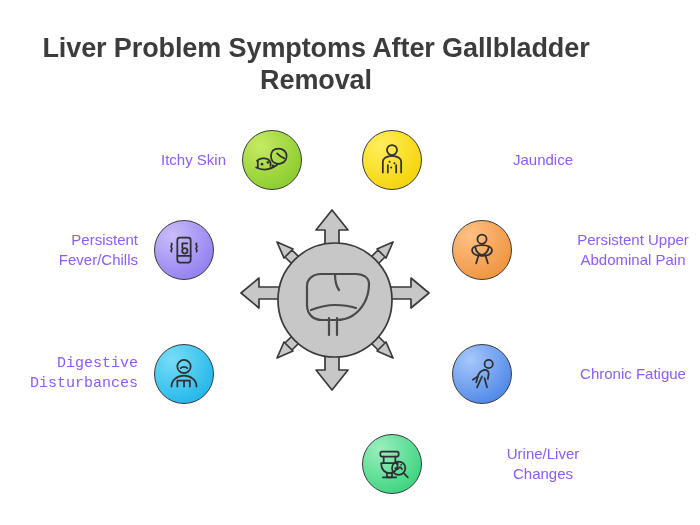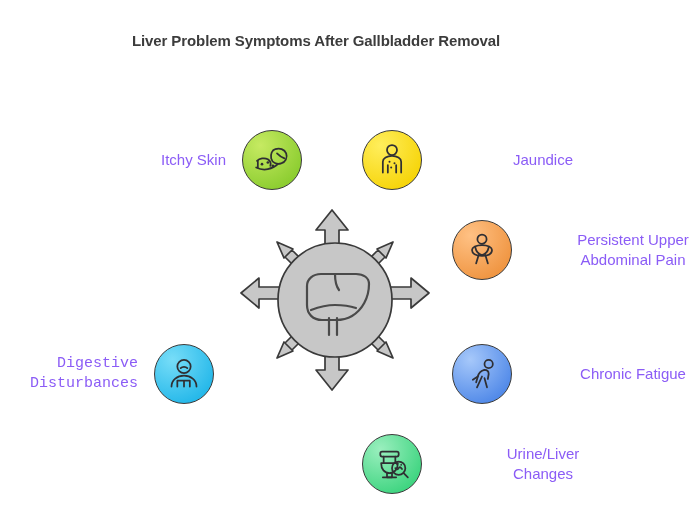--- a/index.html
+++ b/index.html
@@ -23,21 +23,21 @@
     height: 525px;
   }
 
   
   #page-title {
     position: absolute;
     left: 0;
     top: 32px;
     width: 632px;
     text-align: center;
-    font-size: 15px;
+    font-size: 27px;
     font-weight: bold;
     letter-spacing: -0.1px;
     color: #3c3c3c;
     line-height: 1.2;
   }
 
   
   #hub {
     position: absolute;
     left: 225px;
@@ -164,20 +164,34 @@
         <path class="gl" d="M13 39V26c0-4 5-7 11-7s11 3 11 7v13"></path>
         <path class="gl" d="M19 30v9M29 30v9"></path>
         <circle class="gl-f" cx="21" cy="26" r="1.2"></circle>
         <circle class="gl-f" cx="27" cy="28" r="1.2"></circle>
         <circle class="gl-f" cx="23" cy="33" r="1.2"></circle>
       </svg>
     </div>
     <div class="node-label label-right">Jaundice</div>
   </div>
 
+  <div class="node" id="node-fever">
+    <div class="node-circle" style="background:radial-gradient(circle at 30% 25%, #cbbcfa, #9280f0 80%);">
+      <svg viewBox="0 0 48 48">
+        <rect class="gl" x="16" y="9" width="16" height="30" rx="3"></rect>
+        <path class="gl" d="M16 31h16"></path>
+        <path class="gl" d="M22 16h6M22 16v5"></path>
+        <circle class="gl" cx="25" cy="25" r="3.2"></circle>
+        <path class="gl" d="M9 16c2 2-2 3 0 5s-2 3 0 5"></path>
+        <path class="gl" d="M39 16c-2 2 2 3 0 5s2 3 0 5"></path>
+      </svg>
+    </div>
+    <div class="node-label label-left">Persistent
+Fever/Chills</div>
+  </div>
 
   <div class="node" id="node-abdominal-pain">
     <div class="node-circle" style="background:radial-gradient(circle at 30% 25%, #ffc184, #ef9440 80%);">
       <svg viewBox="0 0 48 48">
         <circle class="gl" cx="24" cy="11" r="5.5"></circle>
         <path class="gl" d="M12 24c0-3 5-6 12-6s12 3 12 6c0 4-4 7-12 7s-12-3-12-7z"></path>
         <path class="gl" d="M16 21c1 5 4 8 8 9M32 21c-1 5-4 8-8 9"></path>
         <path class="gl" d="M20 30l-3 10M28 30l3 10"></path>
       </svg>
     </div>

